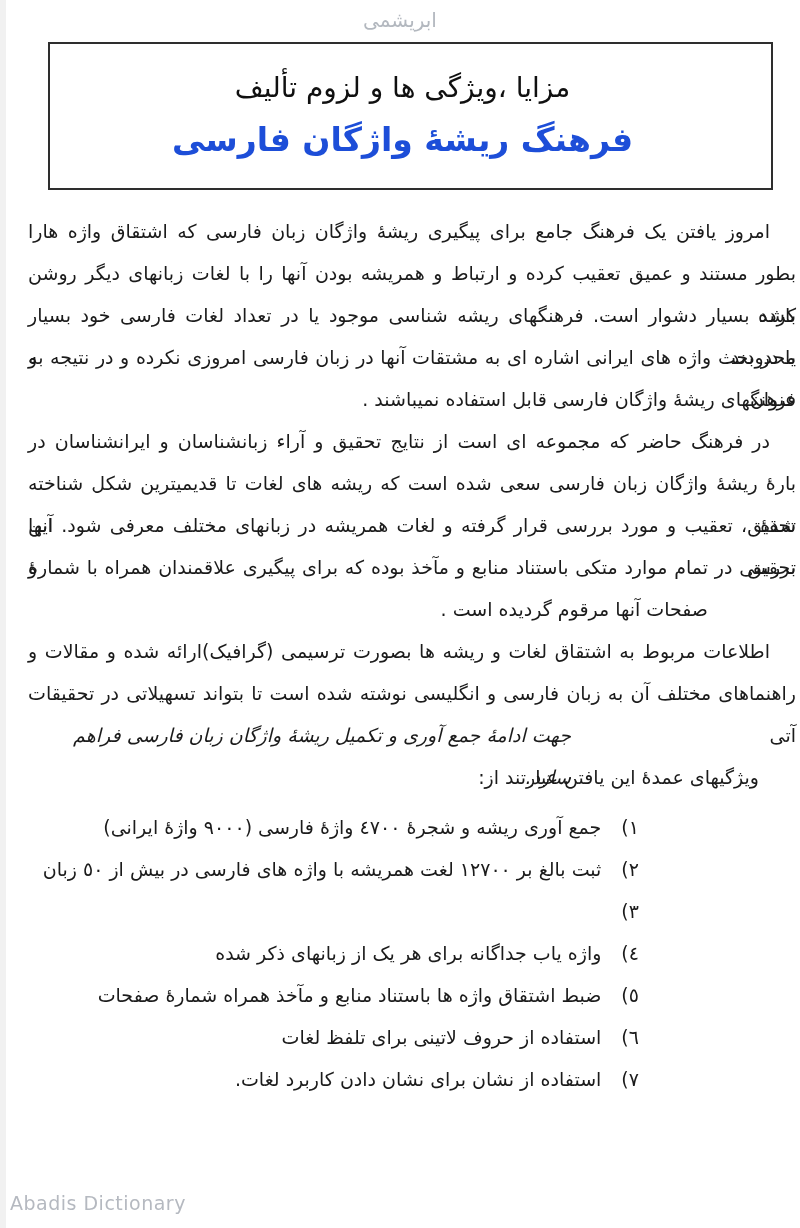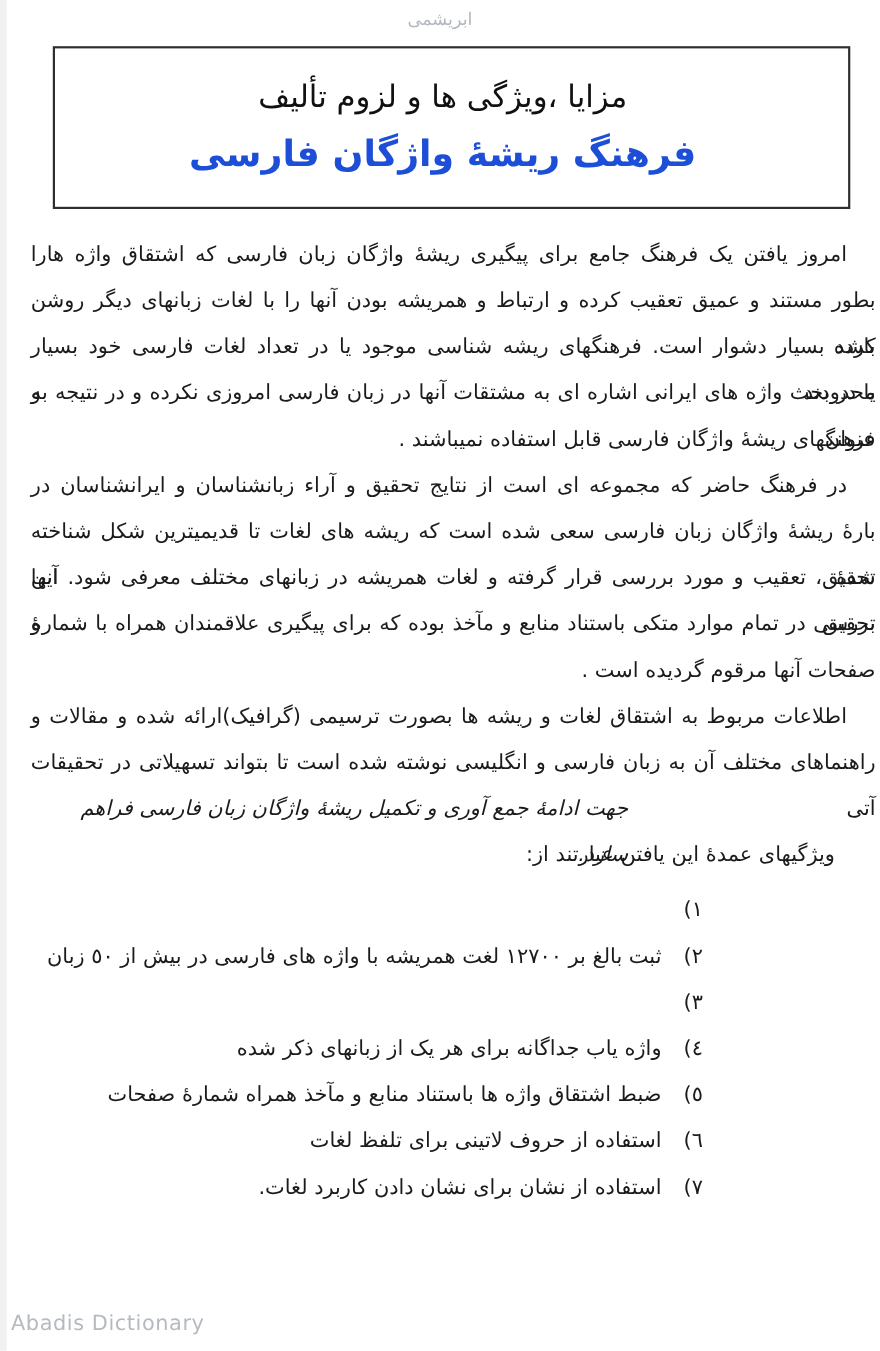--- a/index.html
+++ b/index.html
@@ -12,21 +12,21 @@
     overflow:hidden;
   }
   .edge-strip {
     position:absolute; left:0; top:0;
     width:6px; height:100%;
     background:#f1f1f1;
   }
   .site-header {
     text-align:center;
     color:#b3b8bf;
-    font-size:16px;
+    font-size:20px;
     padding-top:8px;
     height:26px;
     direction:rtl;
   }
   .title-box {
     box-sizing:border-box;
     margin:8px 27px 0 48px;
     width:725px;
     border:2px solid #2e2e2e;
     text-align:center;
@@ -54,21 +54,21 @@
   .line {
     line-height:42px;
     height:42px;
     text-align:justify;
     text-align-last:justify;
     overflow:visible;
   }
   .line.first { margin-right:26px; }
   .line.last  { text-align:right; text-align-last:right; }
   .p1 .line.last { margin-right:0; }
-  .p2 .line.last { }
+  .p2 .line.last { margin-right:88px; }
   .p3 .line.last { margin-right:225px;font-style:italic; }
   .lead-line {
     line-height:42px; height:42px;
     text-align:right; text-align-last:right;
     margin-right:37px;
   }
   .features {
     direction:rtl;
     margin:8px 157px 0 0;
     font-size:19px;
@@ -124,20 +124,21 @@
     <div class="line first">اطلاعات مربوط به اشتقاق لغات و ریشه ها بصورت ترسیمی (گرافیک)ارائه شده و مقالات و</div>
     <div class="line">راهنماهای مختلف آن به زبان فارسی و انگلیسی نوشته شده است تا بتواند تسهیلاتی در تحقیقات آتی</div>
     <div class="line last">جهت ادامهٔ جمع آوری و تکمیل ریشهٔ واژگان زبان فارسی فراهم سازد.</div>
   </div>
 
   <div class="lead-line">ویژگیهای عمدهٔ این یافتن عبارتند از:</div>
 
   <div class="features">
     <div class="feature-item">
       <span class="num">١)</span>
+      <span class="txt">جمع آوری ریشه و شجرهٔ ٤٧٠٠ واژهٔ فارسی (٩٠٠٠ واژهٔ ایرانی)</span>
     </div>
     <div class="feature-item">
       <span class="num">٢)</span>
       <span class="txt">ثبت بالغ بر ١٢٧٠٠ لغت همریشه با واژه های فارسی در بیش از ٥٠ زبان</span>
     </div>
     <div class="feature-item">
       <span class="num">٣)</span>
     </div>
     <div class="feature-item">
       <span class="num">٤)</span>

